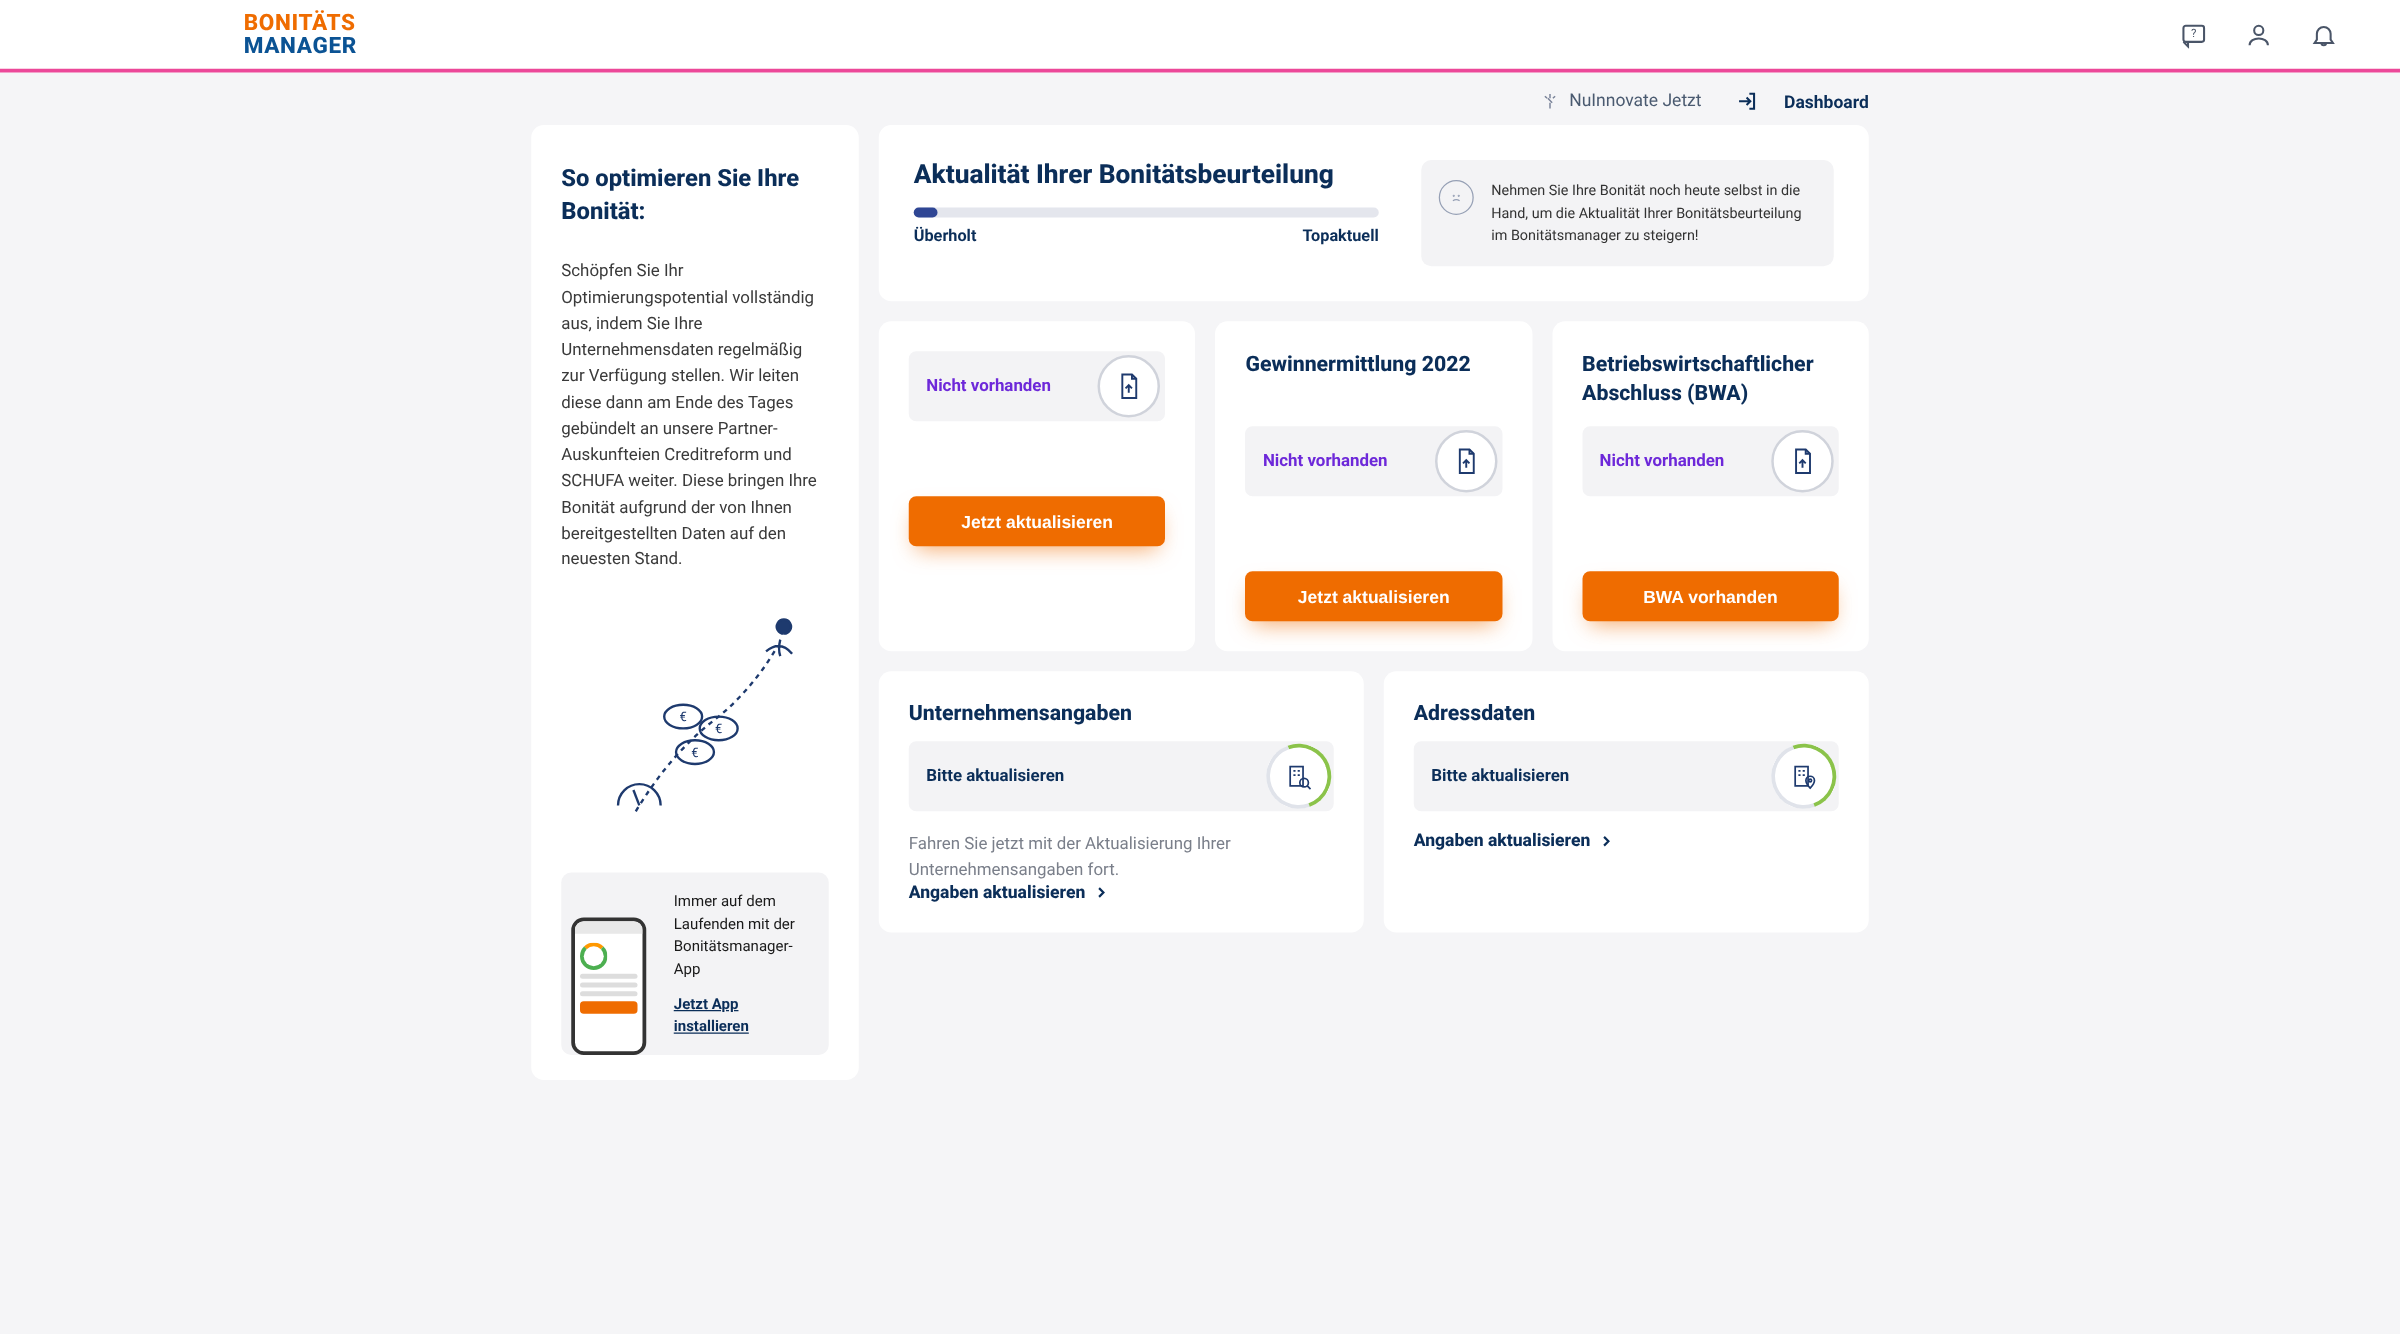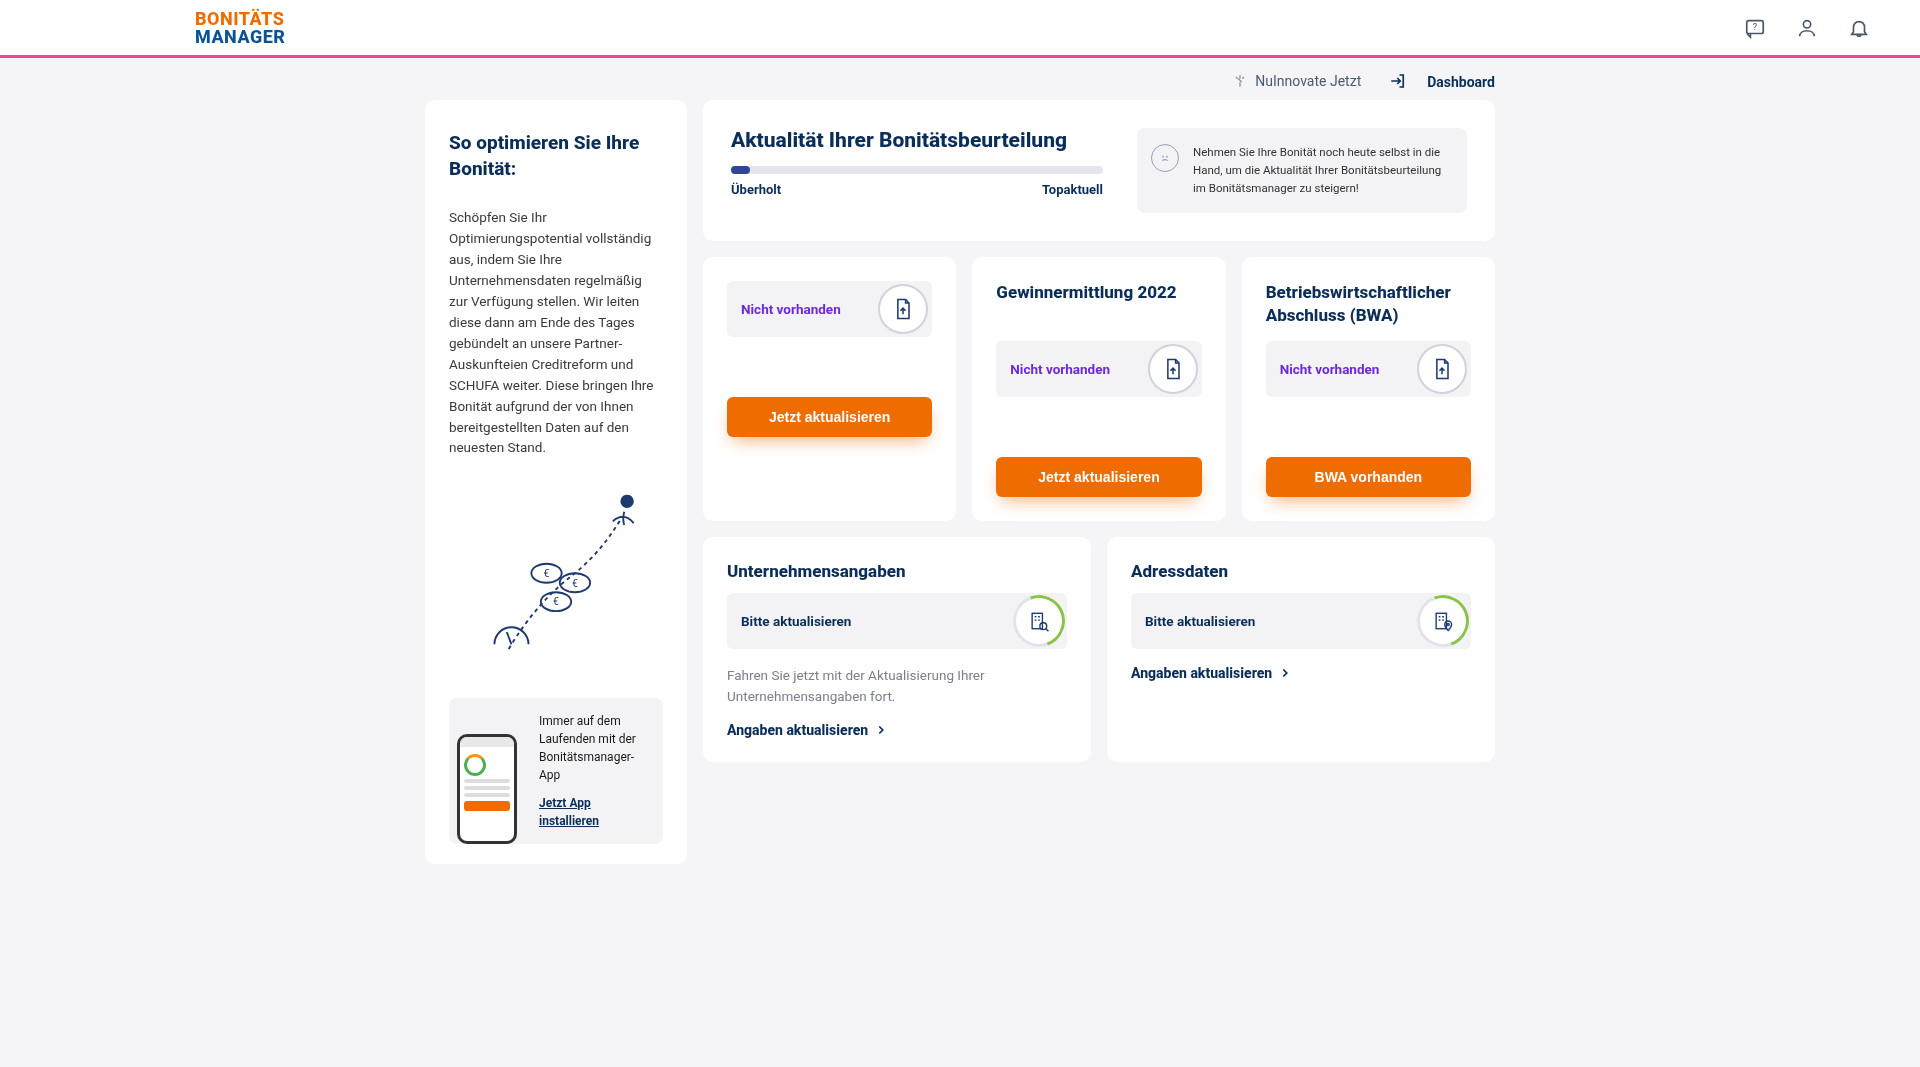--- a/index.html
+++ b/index.html
@@ -212,21 +212,21 @@
     background:#fff;margin-right:2px;
     position:relative;
   }
   .green-circle::before{
     content:'';position:absolute;inset:0;border-radius:50%;
     border:3px solid #e0e3ea;
     border-top-color:#8bc34a;border-right-color:#8bc34a;
     transform:rotate(25deg);
   }
   .green-circle svg{width:24px;height:24px;position:relative;z-index:1;}
-  .info-desc{ font-size:13.5px;color:#7a7f8a;line-height:1.5;margin-bottom:16px;}
+  .info-desc{ font-size:13.5px;color:#7a7f8a;line-height:1.5;}
   .info-link{
     display:inline-flex;align-items:center;gap:6px;
     font-size:14px;font-weight:800;color:#0b2e59;cursor:pointer;
   }
   .info-link svg{width:14px;height:14px;}
 </style>
 </head>
 <body>
 
 <div class="header">

